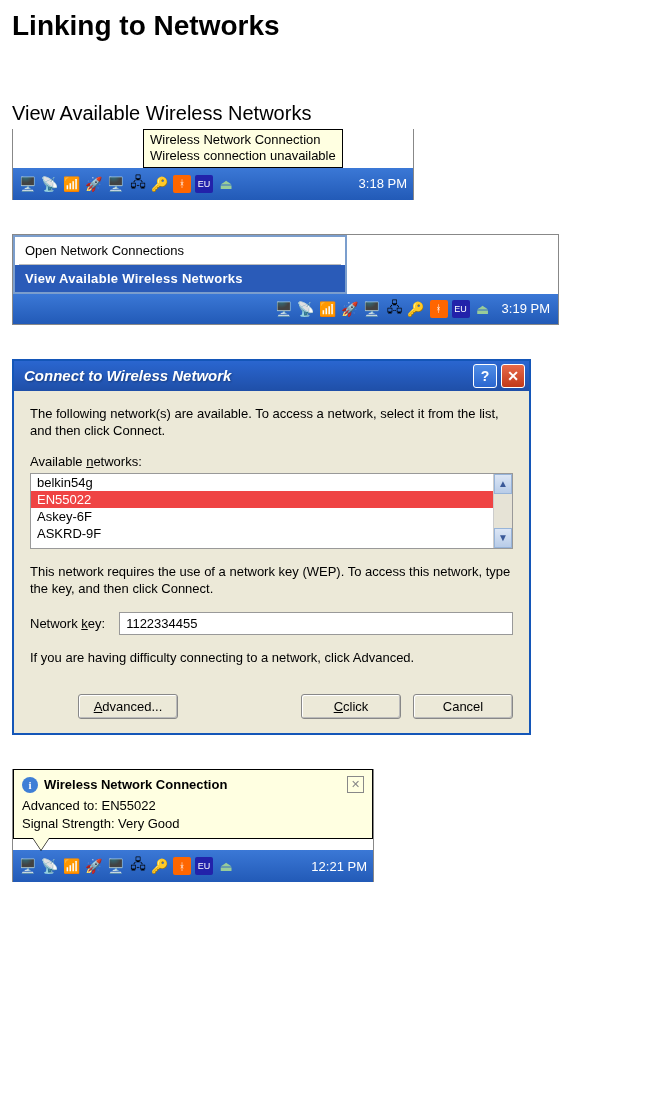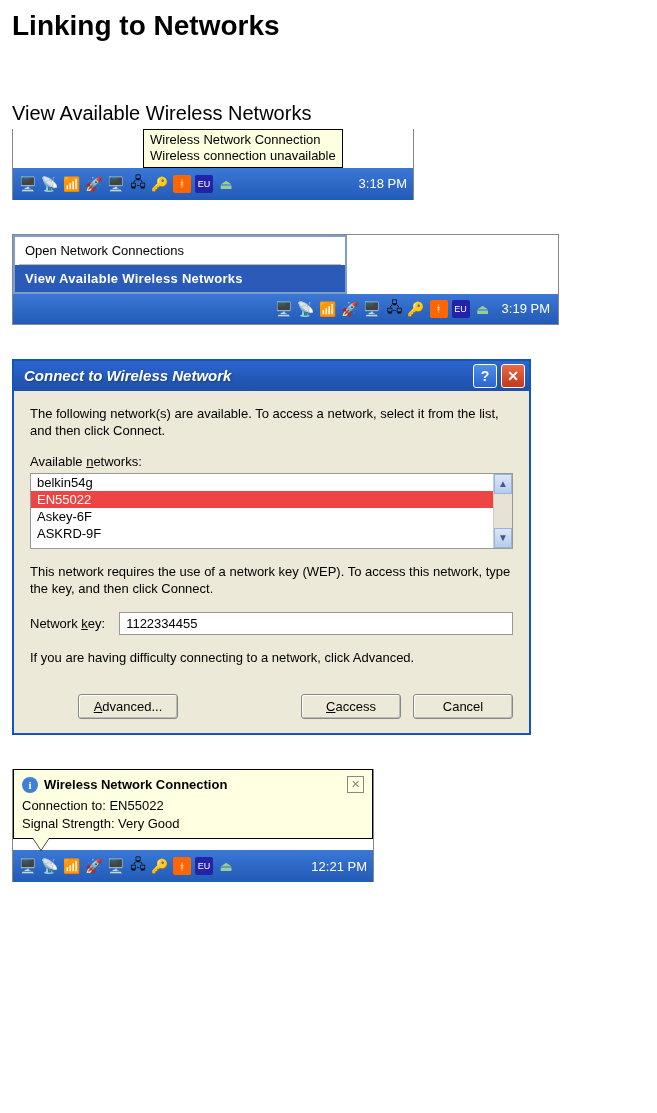--- a/index.html
+++ b/index.html
@@ -373,39 +373,39 @@
       </span>
       <input class="key-input" value="1122334455" style="">
     </div>
     <p class="dlg-p">If you are having difficulty connecting to a network, click Advanced.</p>
     <div class="btn-row">
       <button class="winbtn">
         <span class="under">A</span><span>dvanced...</span>
       </button>
       <div class="btn-row-right">
         <button class="winbtn">
-          <span class="under">C</span><span>access</span>
+          <span class="under">C</span><span>click</span>
         </button>
         <button class="winbtn">Cancel</button>
       </div>
     </div>
   </div>
 </div>
 
 <div class="shot4">
   <div class="balloon">
     <div class="balloon-hdr">
       <div class="balloon-title">
         <span class="info-ic">i</span>
         <span>Wireless Network Connection</span>
       </div>
       <span class="balloon-close">✕</span>
     </div>
     <div class="balloon-body">
-      <div>Connection to: EN55022</div>
+      <div>Advanced to: EN55022</div>
       <div>Signal Strength: Very Good</div>
     </div>
   </div>
   <div class="balloon-tail"></div>
   <div class="tray">
     <div class="tray-icons">
       <span class="ic">🖥️</span>
       <span class="ic" style="color:#d33">📡</span>
       <span class="ic" style="color:#7cf">📶</span>
       <span class="ic">🚀</span>

